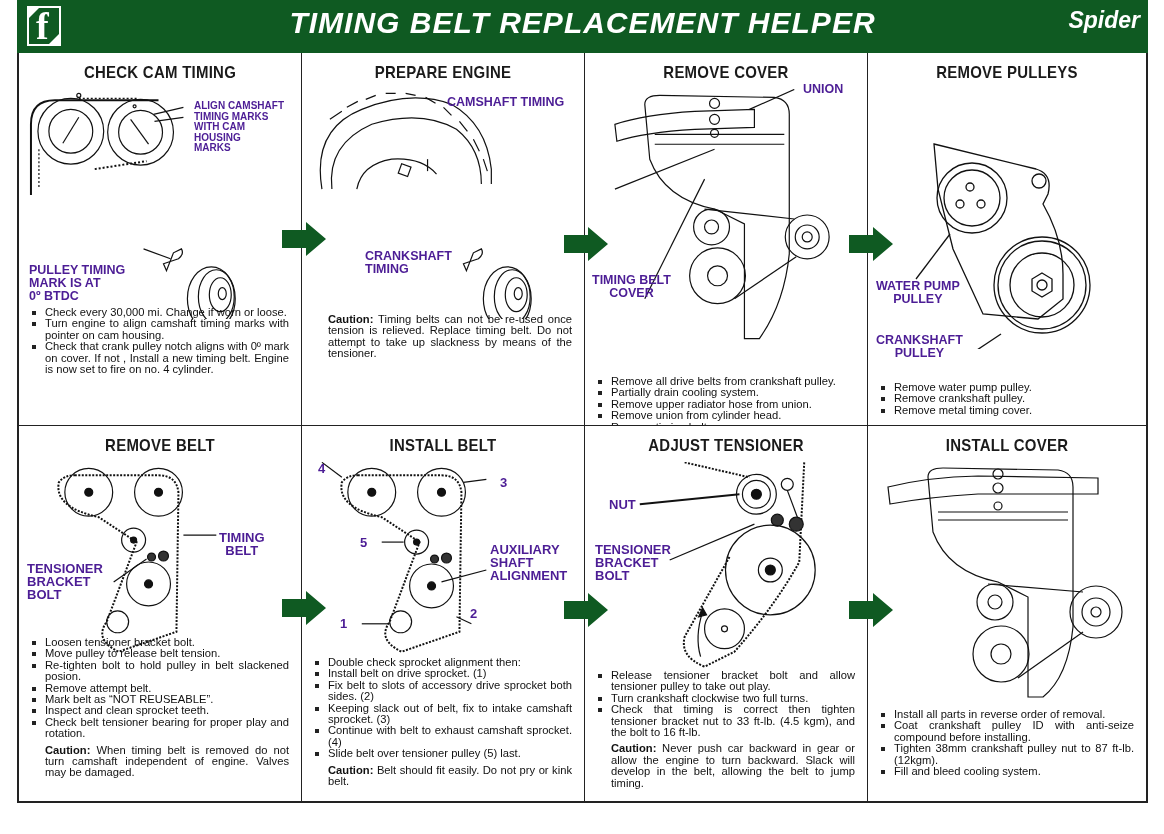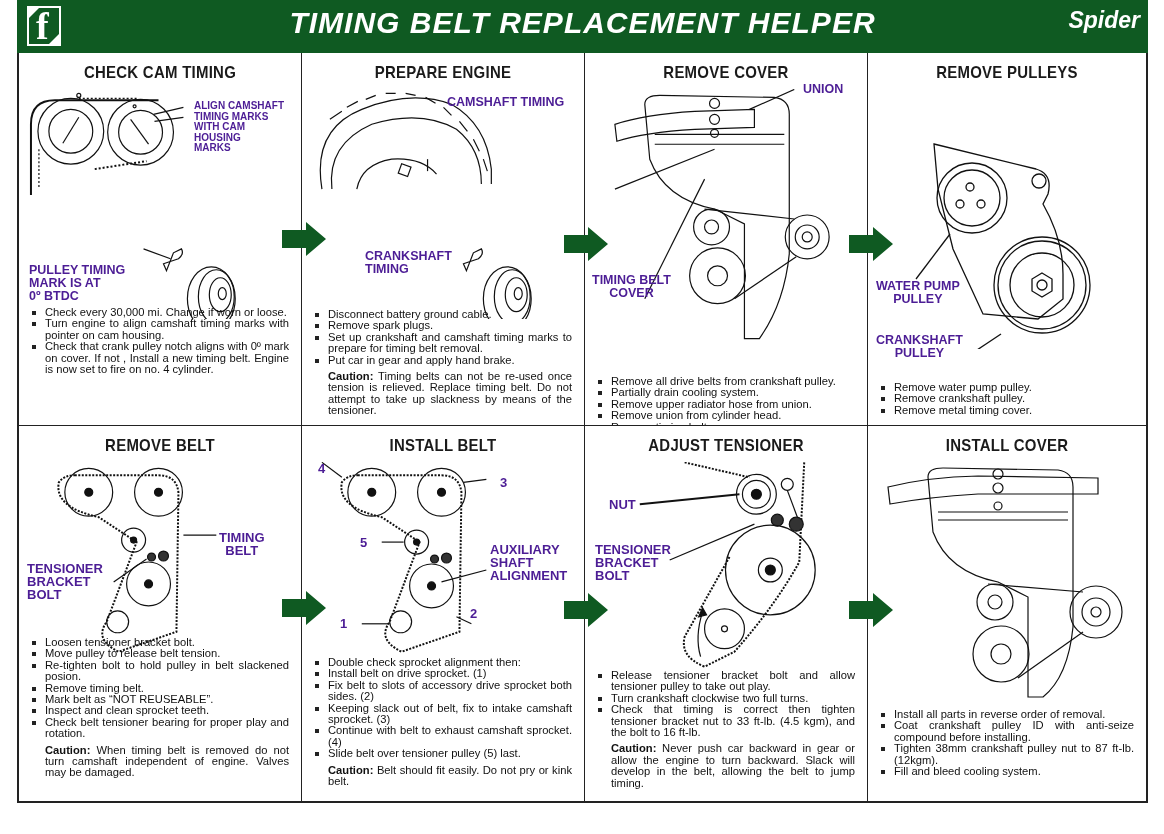--- a/index.html
+++ b/index.html
@@ -149,26 +149,20 @@
         <ellipse cx="217" cy="205" rx="4" ry="6"></ellipse>
         <path d="M 162 175 L 177 170 Q 183 165 180 160 L 172 164 L 165 182 Z"></path>
       </g>
     </svg>
     <div class="lbl" style="left:145px;top:43px;">CAMSHAFT TIMING</div>
     <div class="lbl" style="left:63px;top:197px;">
       <div>CRANKSHAFT</div>
       <div>TIMING</div>
     </div>
     <div class="steps" style="top:256px;">
-      <ul>
-        <li>Disconnect battery ground cable.</li>
-        <li>Remove spark plugs.</li>
-        <li>Set up crankshaft and camshaft timing marks to prepare for timing belt removal.</li>
-        <li>Put car in gear and apply hand brake.</li>
-      </ul>
       <div class="caution"><b>Caution:</b> <span>Timing belts can not be re-used once tension is relieved. Replace timing belt. Do not attempt to take up slackness by means of the tensioner.</span></div>
     </div>
   </div>
 
   <div class="cell" style="left:566px;top:0;width:283px;height:373px;">
     <div class="cell-title">REMOVE COVER</div>
     <svg class="diagram" width="283" height="260" viewBox="0 0 283 260">
       <g fill="none" stroke="#111" stroke-width="1.2">
         <path d="M 60 15 Q 60 6 75 6 L 190 8 Q 205 10 205 25 L 205 165 Q 200 215 175 250 L 160 250 L 160 135 L 130 120 Q 80 110 65 70 Z"></path>
         <path d="M 30 35 Q 60 25 110 22 L 170 20 L 170 38 L 110 40 Q 60 43 32 52 Z"></path>
@@ -271,21 +265,21 @@
     <div class="lbl" style="left:8px;top:136px;font-size:13px;">
       <div>TENSIONER</div>
       <div>BRACKET</div>
       <div>BOLT</div>
     </div>
     <div class="steps" style="top:211px;">
       <ul>
         <li>Loosen tensioner bracket bolt.</li>
         <li>Move pulley to release belt tension.</li>
         <li>Re-tighten bolt to hold pulley in belt slackened posion.</li>
-        <li>Remove timing belt.</li>
+        <li>Remove attempt belt.</li>
         <li>Mark belt as “NOT REUSEABLE”.</li>
         <li>Inspect and clean sprocket teeth.</li>
         <li>Check belt tensioner bearing for proper play and rotation.</li>
       </ul>
       <div class="caution"><b>Caution:</b> <span>When timing belt is removed do not turn camshaft independent of engine. Valves may be damaged.</span></div>
     </div>
   </div>
 
   <div class="cell last-row" style="left:283px;top:373px;width:283px;height:375px;">
     <div class="cell-title">INSTALL BELT</div>

